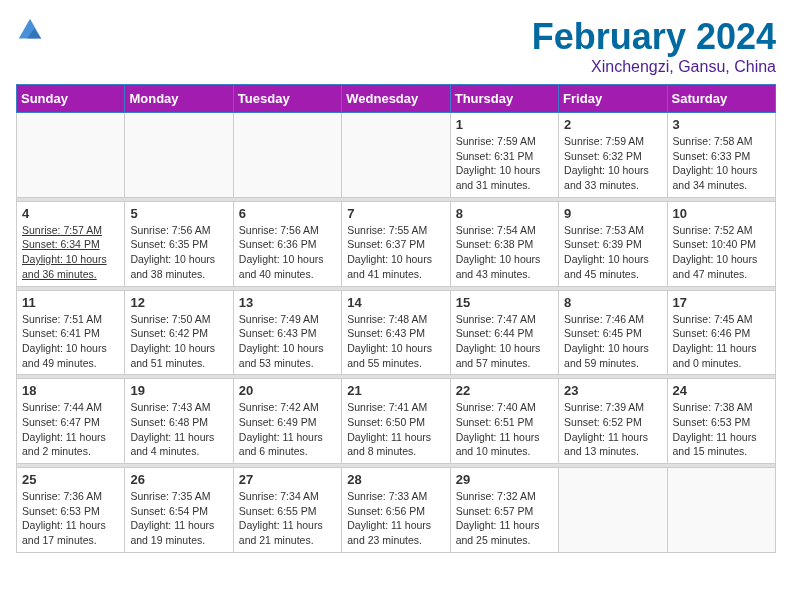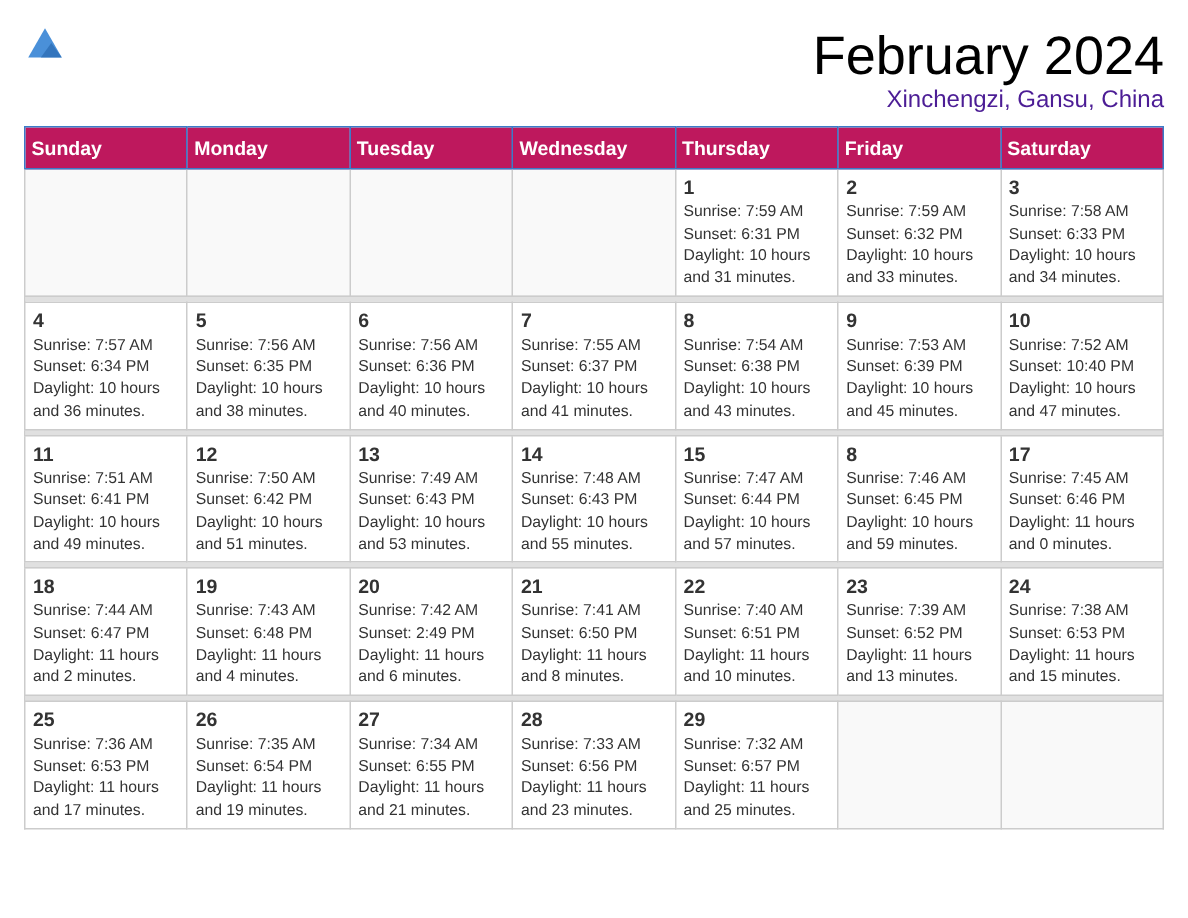--- a/index.html
+++ b/index.html
@@ -33,34 +33,34 @@
     }
     .logo-icon {
       width: 28px;
       height: 28px;
     }
     .title-area {
       text-align: right;
     }
     .month-year {
       font-size: 36px;
-      font-weight: normal;
-      color: #000000;
+      font-weight: bold;
+      color: #0369a1;
     }
     .location {
       font-size: 16px;
       color: #4c1d95;
     }
     .calendar {
       width: 100%;
       border-collapse: collapse;
       table-layout: fixed;
     }
     .calendar th {
-      background: #be185d;
+      background: #a21caf;
       color: #fff;
       font-size: 13px;
       font-weight: bold;
       padding: 6px 4px;
       text-align: left;
       border: 1px solid #3a7bc8;
     }
     .calendar td {
       border: 1px solid #ccc;
       vertical-align: top;
@@ -145,21 +145,21 @@
 Daylight: 10 hours
 and 34 minutes.</div>
         </td>
       </tr>
       <tr>
         <td colspan="7" class="row-spacer" style="padding: 0px; height: 4px; background: rgb(224, 224, 224);"></td>
       </tr>
       <tr>
         <td>
           <span class="day-number">4</span>
-          <div class="day-info" style="white-space: pre-line;">Sunrise: 7:57 AM
+          <div class="day-info" style="white-space: pre-line; text-decoration: underline;">Sunrise: 7:57 AM
 Sunset: 6:34 PM
 Daylight: 10 hours
 and 36 minutes.</div>
         </td>
         <td>
           <span class="day-number">5</span>
           <div class="day-info" style="white-space: pre-line;">Sunrise: 7:56 AM
 Sunset: 6:35 PM
 Daylight: 10 hours
 and 38 minutes.</div>
@@ -268,21 +268,21 @@
         <td>
           <span class="day-number">19</span>
           <div class="day-info" style="white-space: pre-line;">Sunrise: 7:43 AM
 Sunset: 6:48 PM
 Daylight: 11 hours
 and 4 minutes.</div>
         </td>
         <td>
           <span class="day-number">20</span>
           <div class="day-info" style="white-space: pre-line;">Sunrise: 7:42 AM
-Sunset: 2:49 PM
+Sunset: 6:49 PM
 Daylight: 11 hours
 and 6 minutes.</div>
         </td>
         <td>
           <span class="day-number">21</span>
           <div class="day-info" style="white-space: pre-line;">Sunrise: 7:41 AM
 Sunset: 6:50 PM
 Daylight: 11 hours
 and 8 minutes.</div>
         </td>

